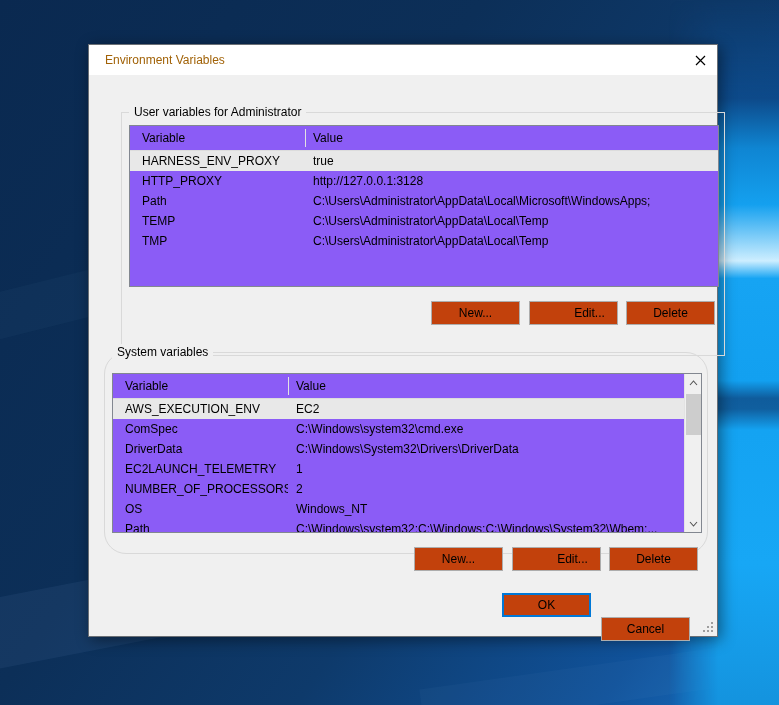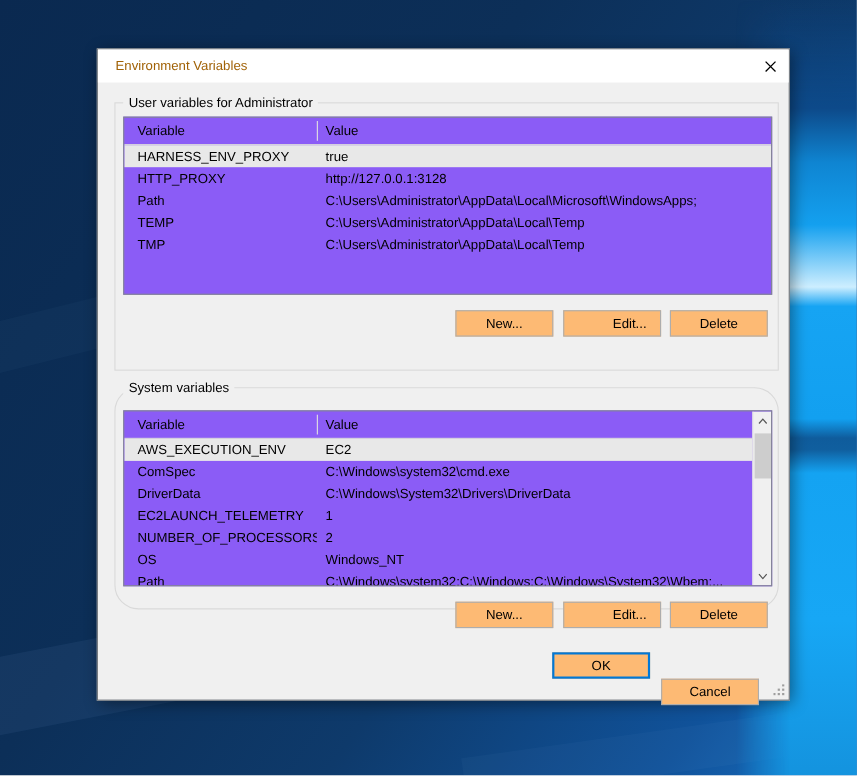--- a/index.html
+++ b/index.html
@@ -27,21 +27,21 @@
     background:#f0f0f0; border:1px solid #6a6f75;
     box-shadow:3px 3px 14px rgba(0,0,0,.45); font-size:12px; color:#000; }
   .titlebar { position:absolute; left:0; top:0; right:0; height:30px; background:#fff;
     display:flex; align-items:center; }
   .title { padding-left:16px; font-size:12px; color:#a16207; }
   .close-btn { margin-left:auto; width:34px; height:30px; display:flex;
     align-items:center; justify-content:center; cursor:pointer; }
 
   .groupbox { position:absolute; left:15px; width:604px;
     border:1px solid #d9d9d9; }
-  .gb-user { top:48px; height:244px; }
+  .gb-user { top:67px; height:244px;margin-left:17px; }
   .gb-sys  { top:307px; height:202px;border-radius:22px; }
   .gb-label { position:absolute; top:-9px; left:7px; background:#f0f0f0;
     padding:0 5px; font-size:12px; line-height:16px; white-space:nowrap; }
 
   .listview { position:absolute; left:7px; width:590px; background:#8b5cf6;
     border:1px solid #828790; overflow:hidden; }
   .lv-user { top:12px; height:162px; }
   .lv-sys  { top:20px; height:160px; }
   .lv-head { display:flex; height:25px; align-items:center;
     border-bottom:1px solid #dcdcdc; position:relative; }
@@ -56,21 +56,21 @@
 
   
   .sbar { position:absolute; top:0; right:0; width:17px; height:100%;
     background:#f0f0f0; border-left:1px solid #e3e3e3; }
   .sb-btn { position:absolute; left:0; width:17px; height:17px; display:flex;
     align-items:center; justify-content:center; cursor:pointer; }
   .sb-up { top:0; } .sb-down { bottom:0; }
   .sb-thumb { position:absolute; left:1px; top:20px; width:15px; height:41px;
     background:#cdcdcd; cursor:pointer; }
 
-  .btn { position:absolute; width:89px; height:24px; background:#fdba74;
+  .btn { position:absolute; width:89px; height:24px; background:#c2410c;
     border:1px solid #adadad; font-size:12px; color:#000; text-align:center;
     line-height:22px; cursor:pointer; font-family:"Liberation Sans", sans-serif; }
   .btnrow-user { top:188px; } .btnrow-sys { top:194px; }
   .btn-new { left:309px; } .btn-edit { left:407px;padding-left:32px; } .btn-del { left:504px; }
   .btn-ok { left:413px; top:548px; border:2px solid #0078d7; line-height:20px; }
   .btn-cancel { left:512px; top:572px; }
 
   .grip { position:absolute; right:3px; bottom:3px; width:11px; height:11px; }
 </style>
 </head>

